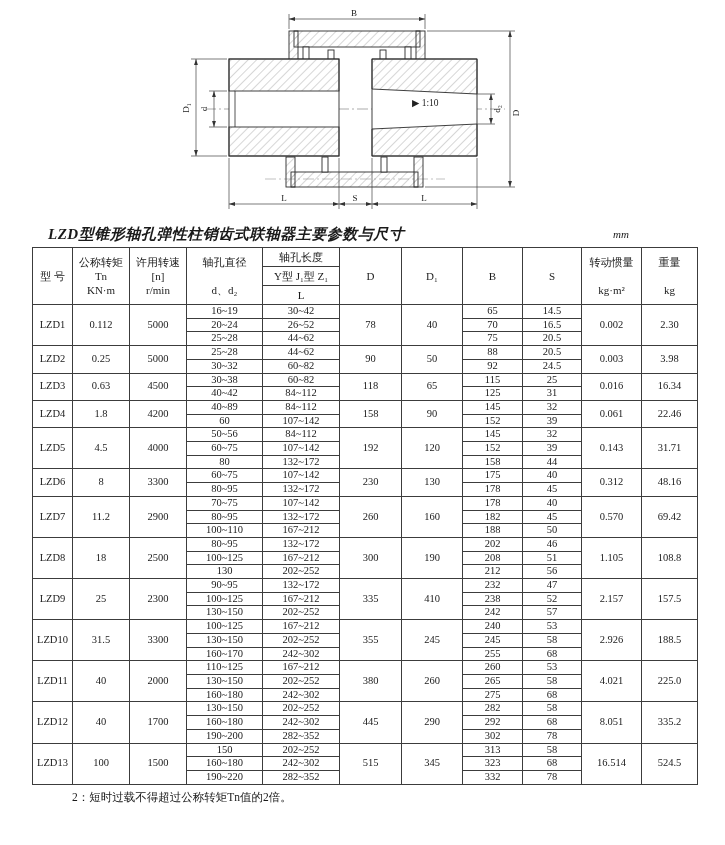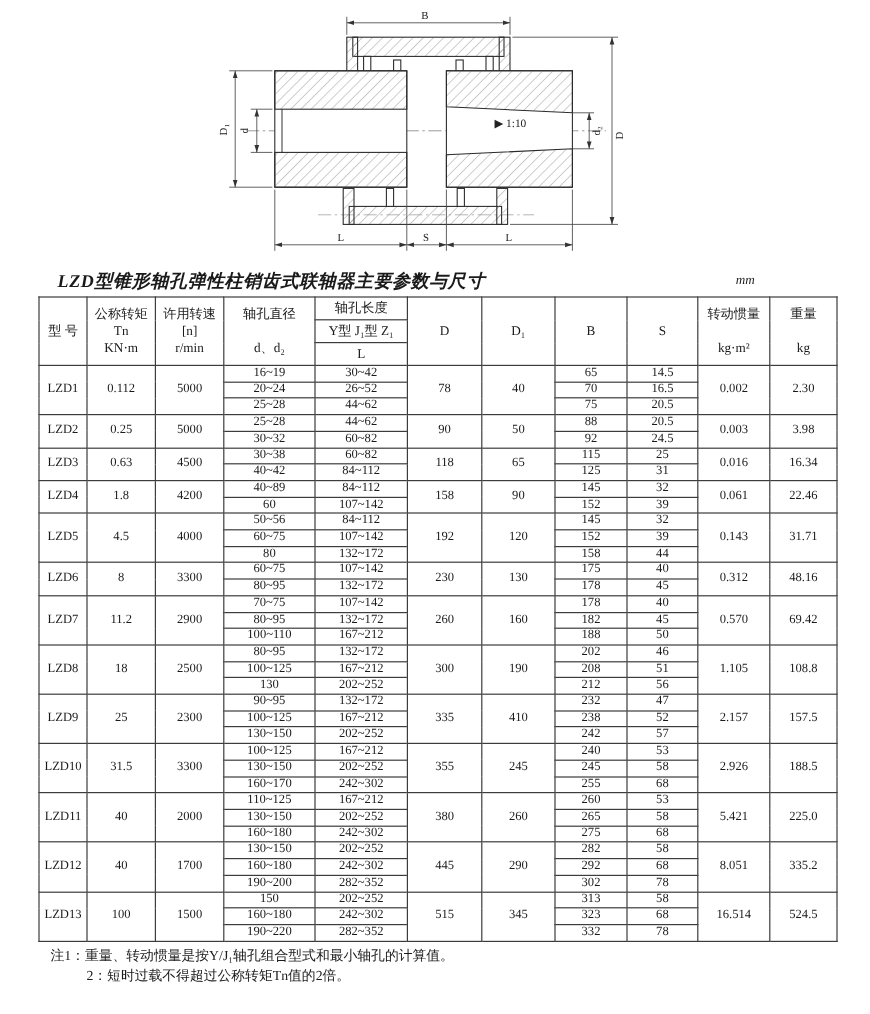--- a/index.html
+++ b/index.html
@@ -404,21 +404,21 @@
       <tr>
         <td rowspan="3">LZD11</td>
         <td rowspan="3">40</td>
         <td rowspan="3">2000</td>
         <td>110~125</td>
         <td>167~212</td>
         <td rowspan="3">380</td>
         <td rowspan="3">260</td>
         <td>260</td>
         <td>53</td>
-        <td rowspan="3">5.421</td>
+        <td rowspan="3">4.021</td>
         <td rowspan="3">225.0</td>
       </tr>
       <tr>
         <td>130~150</td>
         <td>202~252</td>
         <td>265</td>
         <td>58</td>
       </tr>
       <tr>
         <td>160~180</td>
@@ -473,15 +473,14 @@
       <tr>
         <td>190~220</td>
         <td>282~352</td>
         <td>332</td>
         <td>78</td>
       </tr>
     </tbody>
 </table>
 
 <div class="notes">
-  <div>注1：重量、转动惯量是按Y/J₁轴孔组合型式和最小轴孔的计算值。</div>
   <div class="note2">2：短时过载不得超过公称转矩Tn值的2倍。</div>
 </div>
 
 </body></html>

